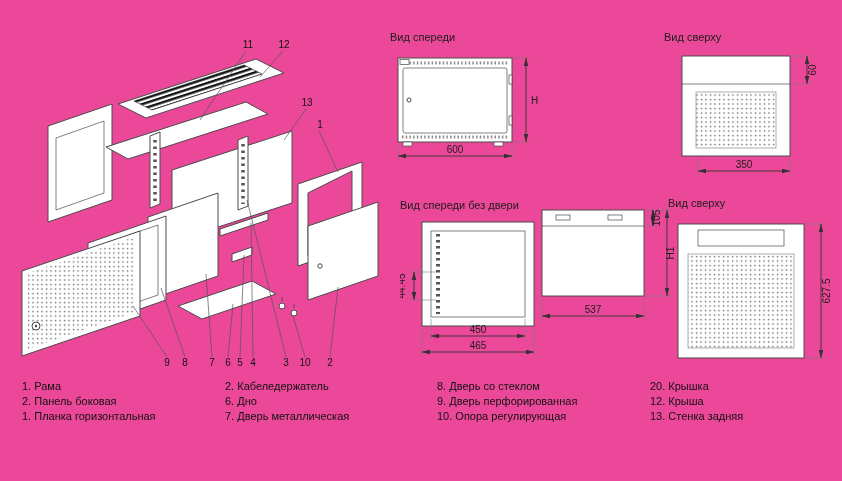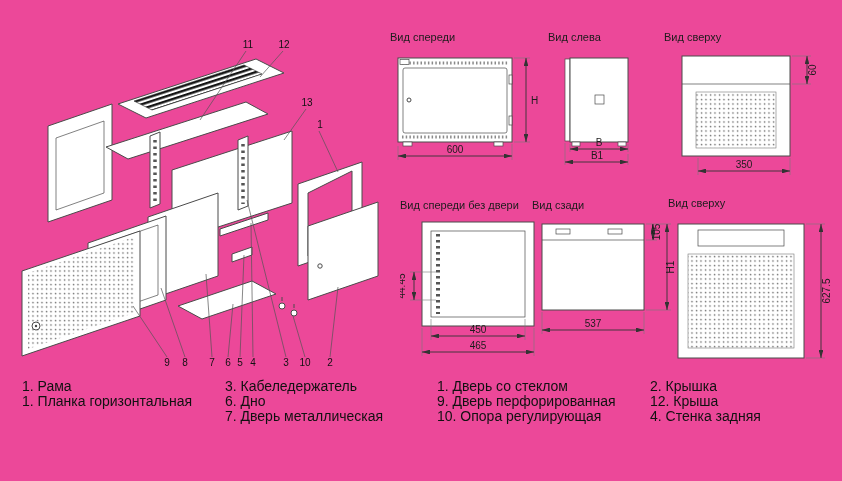--- a/index.html
+++ b/index.html
@@ -15,21 +15,21 @@
   .stk{fill:none;stroke:#4a4a4a;stroke-width:1}
   .thin{fill:none;stroke:#4a4a4a;stroke-width:0.7}
   .ext{stroke:#7a7a7a;stroke-width:0.6}
   .dim{stroke:#333;stroke-width:0.9}
   .leader{stroke:#555;stroke-width:0.7}
   .legend{position:absolute;left:22px;top:379px;display:flex}
   .legend-col{display:block}
   .legend-col.c1{width:203px}
   .legend-col.c2{width:212px}
   .legend-col.c3{width:213px}
-  .legend-item{font-size:14px;line-height:15px;color:#111;white-space:nowrap}
+  .legend-item{font-size:11px;line-height:15px;color:#111;white-space:nowrap}
 </style>
 </head>
 <body>
 
 <div class="page">
 
   <svg width="0" height="0" style="position:absolute">
     <defs>
       <marker id="arw" viewBox="0 0 10 6" markerWidth="8" markerHeight="4.8" refX="10" refY="3" orient="auto-start-reverse" markerUnits="userSpaceOnUse">
         <path d="M0,0 L10,3 L0,6 Z" fill="#333"></path>
@@ -146,42 +146,20 @@
       </g>
       <g>
         <line class="ext" x1="124" y1="14" x2="140" y2="14"></line>
         <line class="ext" x1="124" y1="98" x2="140" y2="98"></line>
         <line class="dim" x1="136" y1="14" x2="136" y2="98" marker-start="url(#arw)" marker-end="url(#arw)"></line>
         <text x="141" y="60">H</text>
       </g>
     </svg>
   </div>
 
-  <div class="view" style="left:548px;top:30px;width:100px">
-    <div class="view-title">Вид слева</div>
-    <svg viewBox="0 0 100 126" width="100" height="126">
-      <rect class="pnl2" x="17" y="15" width="5" height="82"></rect>
-      <rect class="pnl" x="22" y="14" width="58" height="84"></rect>
-      <rect class="pnl2" x="47" y="51" width="9" height="9"></rect>
-      <rect class="pnl2" x="24" y="98" width="8" height="4"></rect>
-      <rect class="pnl2" x="70" y="98" width="8" height="4"></rect>
-      <g>
-        <line class="ext" x1="22" y1="100" x2="22" y2="108"></line>
-        <line class="ext" x1="80" y1="100" x2="80" y2="108"></line>
-        <line class="dim" x1="22" y1="105" x2="80" y2="105" marker-start="url(#arw)" marker-end="url(#arw)"></line>
-        <text x="51" y="102" text-anchor="middle">B</text>
-      </g>
-      <g>
-        <line class="ext" x1="17" y1="99" x2="17" y2="121"></line>
-        <line class="ext" x1="80" y1="110" x2="80" y2="121"></line>
-        <line class="dim" x1="17" y1="118" x2="80" y2="118" marker-start="url(#arw)" marker-end="url(#arw)"></line>
-        <text x="49" y="115" text-anchor="middle">B1</text>
-      </g>
-    </svg>
-  </div>
 
   <div class="view" style="left:664px;top:30px;width:168px">
     <div class="view-title">Вид сверху</div>
     <svg viewBox="0 0 168 138" width="168" height="138">
       <rect class="pnl" x="18" y="12" width="108" height="100"></rect>
       <line class="thin" x1="18" y1="40" x2="126" y2="40"></line>
       <rect x="32" y="48" width="80" height="56" fill="url(#perf)" stroke="#777" stroke-width="0.6"></rect>
       <g>
         <line class="ext" x1="128" y1="12" x2="147" y2="12"></line>
         <line class="ext" x1="128" y1="40" x2="147" y2="40"></line>
@@ -218,21 +196,20 @@
       <g>
         <line class="ext" x1="22" y1="116" x2="22" y2="144"></line>
         <line class="ext" x1="134" y1="116" x2="134" y2="144"></line>
         <line class="dim" x1="22" y1="140" x2="134" y2="140" marker-start="url(#arw)" marker-end="url(#arw)"></line>
         <text x="78" y="137" text-anchor="middle">465</text>
       </g>
     </svg>
   </div>
 
   <div class="view" style="left:532px;top:198px;width:146px">
-    <div class="view-title">Вид сзади</div>
     <svg viewBox="0 0 146 130" width="146" height="130">
       <rect class="pnl" x="10" y="12" width="102" height="86"></rect>
       <line class="thin" x1="10" y1="28" x2="112" y2="28"></line>
       <rect class="pnl2" x="24" y="17" width="14" height="5"></rect>
       <rect class="pnl2" x="76" y="17" width="14" height="5"></rect>
       <g>
         <line class="ext" x1="114" y1="12" x2="125" y2="12"></line>
         <line class="ext" x1="114" y1="28" x2="125" y2="28"></line>
         <line class="dim" x1="121" y1="12" x2="121" y2="28" marker-start="url(#arw)" marker-end="url(#arw)"></line>
         <text x="128" y="20" transform="rotate(-90 128 20)" text-anchor="middle">105</text>
@@ -263,32 +240,33 @@
         <line class="ext" x1="138" y1="148" x2="157" y2="148"></line>
         <line class="dim" x1="153" y1="14" x2="153" y2="148" marker-start="url(#arw)" marker-end="url(#arw)"></line>
         <text x="162" y="81" transform="rotate(-90 162 81)" text-anchor="middle">627.5</text>
       </g>
     </svg>
   </div>
 
   <div class="legend">
     <div class="legend-col c1">
       <div class="legend-item">1. Рама</div>
+      <div class="legend-item">2. Панель боковая</div>
       <div class="legend-item">1. Планка горизонтальная</div>
     </div>
     <div class="legend-col c2">
-      <div class="legend-item">3. Кабеледержатель</div>
+      <div class="legend-item">2. Кабеледержатель</div>
       <div class="legend-item">6. Дно</div>
       <div class="legend-item">7. Дверь металлическая</div>
     </div>
     <div class="legend-col c3">
-      <div class="legend-item">1. Дверь со стеклом</div>
+      <div class="legend-item">8. Дверь со стеклом</div>
       <div class="legend-item">9. Дверь перфорированная</div>
       <div class="legend-item">10. Опора регулирующая</div>
     </div>
     <div class="legend-col c4">
-      <div class="legend-item">2. Крышка</div>
+      <div class="legend-item">20. Крышка</div>
       <div class="legend-item">12. Крыша</div>
-      <div class="legend-item">4. Стенка задняя</div>
+      <div class="legend-item">13. Стенка задняя</div>
     </div>
   </div>
 
 </div>
 
 </body></html>

